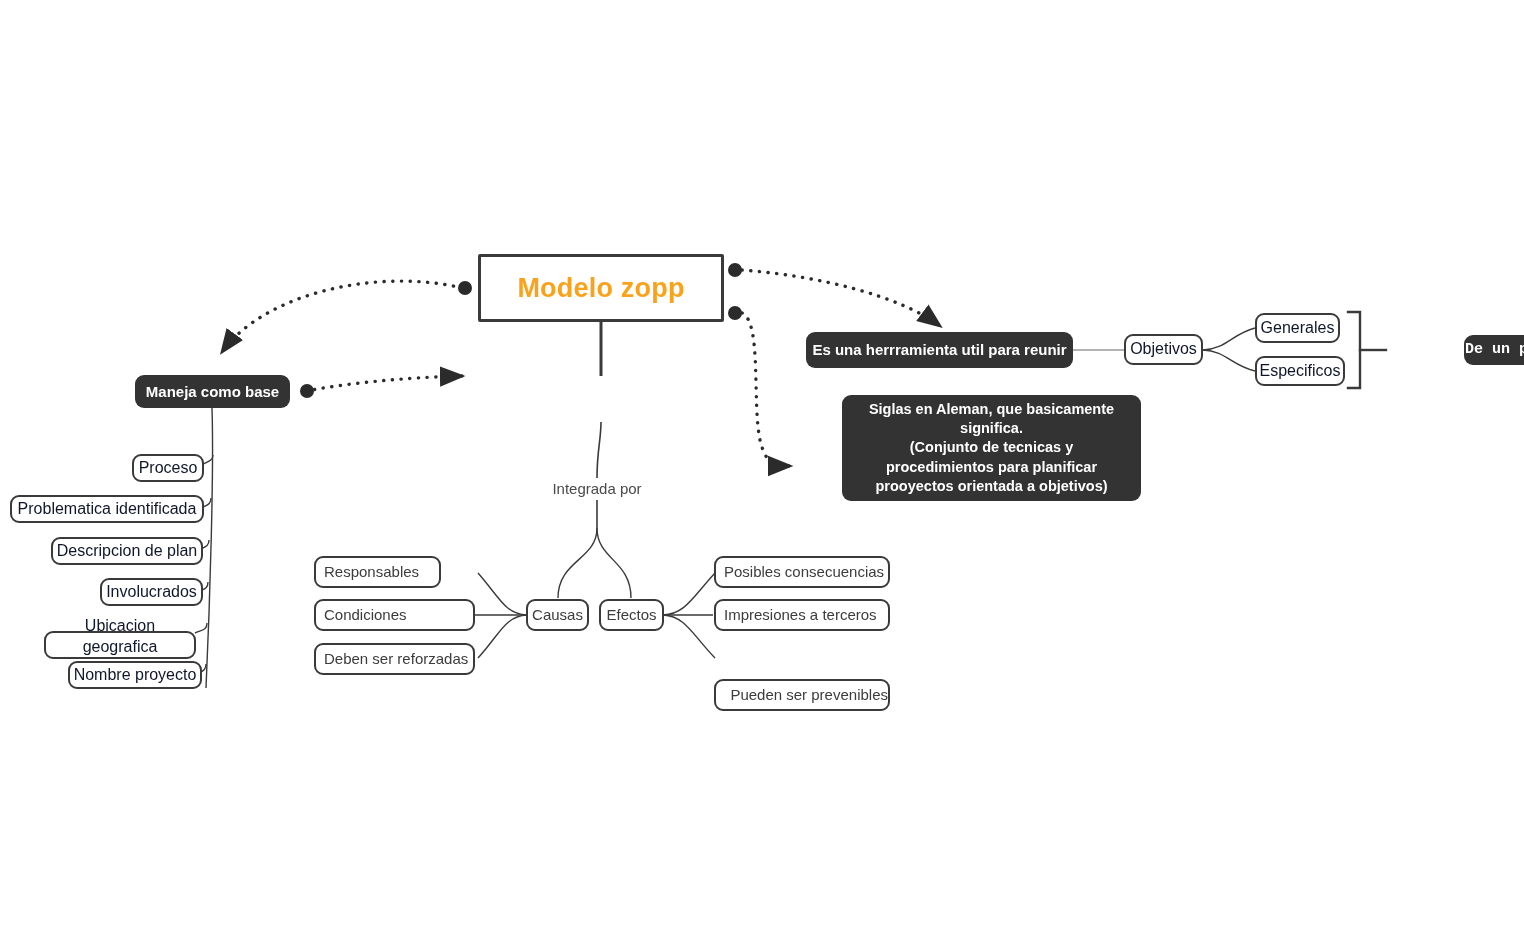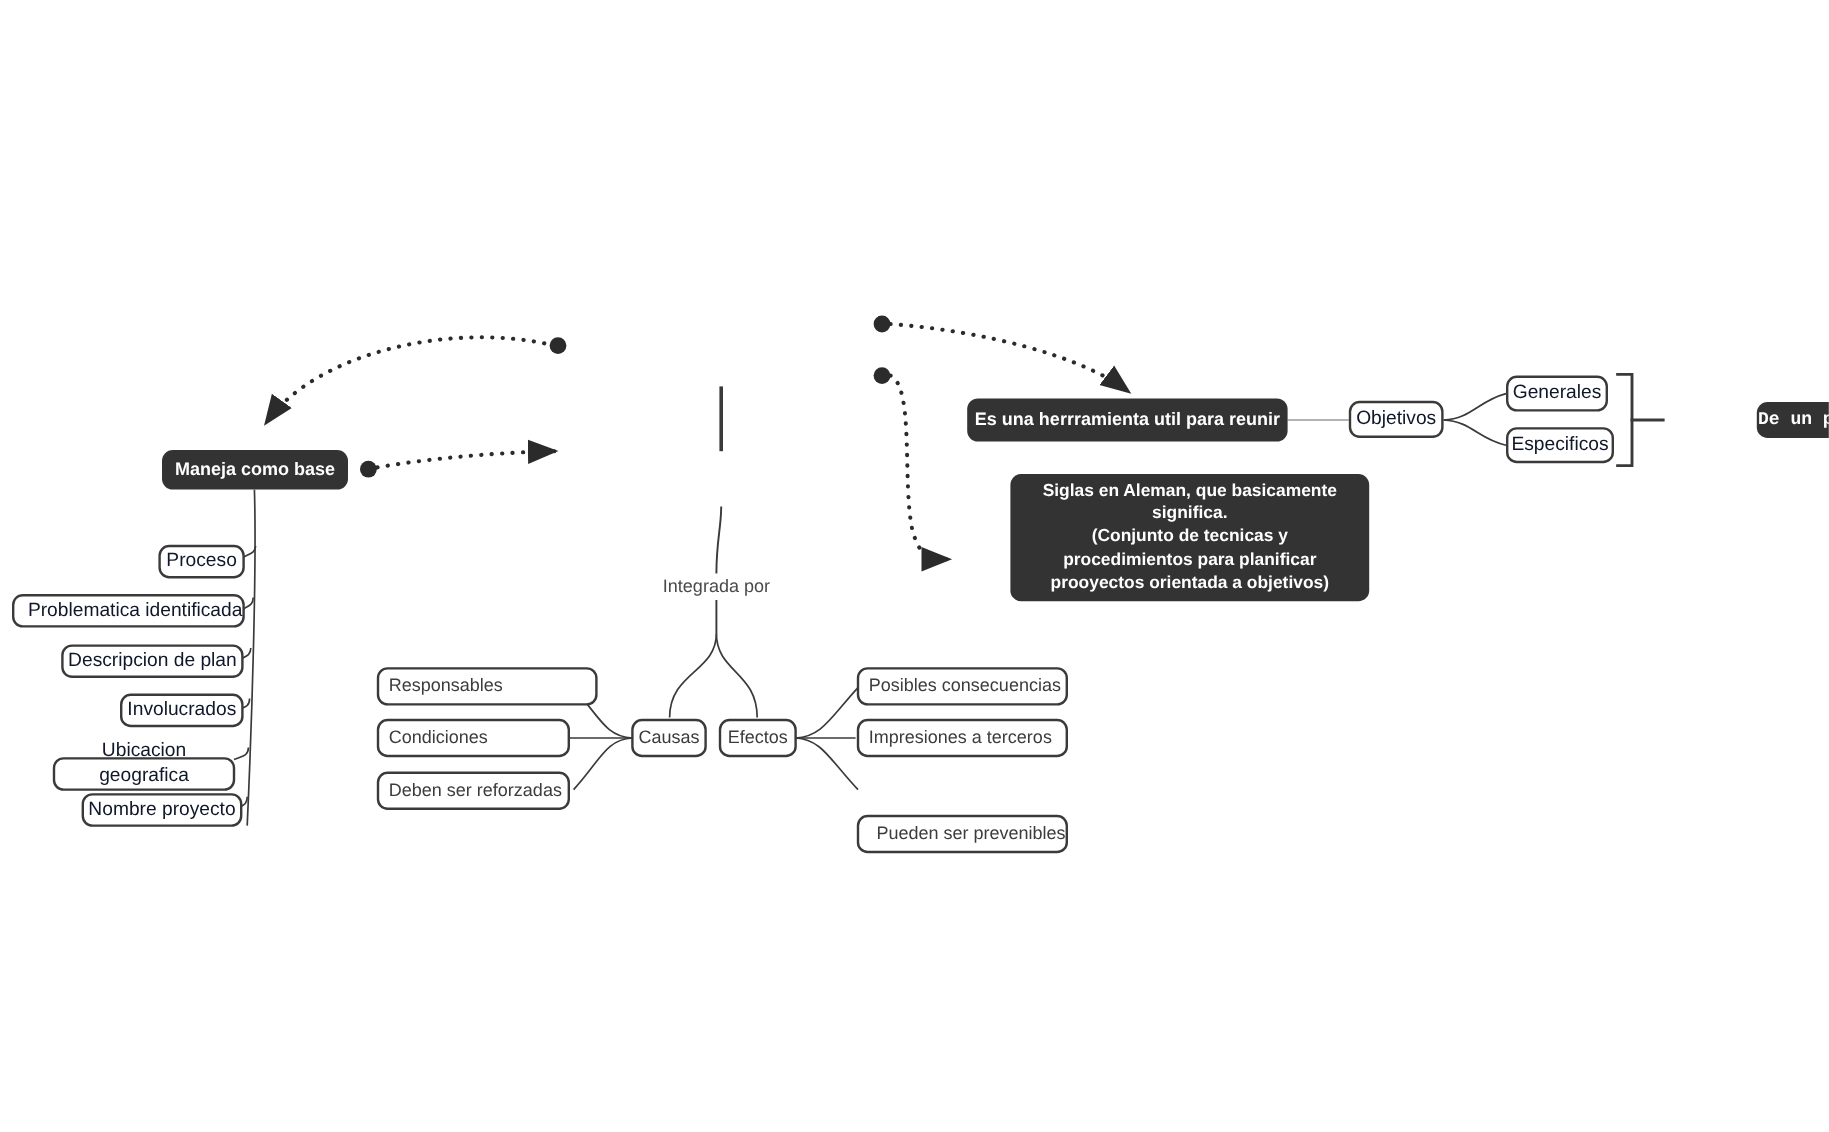--- a/index.html
+++ b/index.html
@@ -142,29 +142,32 @@
       <path d="M1203 350 C1226 349, 1232 334, 1255 328"></path>
       <path d="M1203 350 C1226 351, 1232 366, 1255 371"></path>
     </g>
 
     <g stroke="#3a3a3a" stroke-width="2.4" fill="none" stroke-linecap="square">
       <path d="M1348 312 L1360 312 L1360 388 L1348 388"></path>
       <path d="M1360 350 L1386 350"></path>
     </g>
   </svg>
 
+  <div class="node n-root" style="left:478px; top:254px; width:246px; height:68px;">
+    <span>Modelo zopp</span>
+  </div>
 
   <div class="node n-dark" style="left:135px; top:375px; width:155px; height:33px;">
     <span>Maneja como base</span>
   </div>
 
   <div class="node n-light" style="left:132px; top:454px; width:72px; height:28px;">
     <span>Proceso</span>
   </div>
-  <div class="node n-light" style="left:10px; top:495px; width:194px; height:28px;justify-content:flex-end;">
+  <div class="node n-light" style="left:10px; top:495px; width:194px; height:28px;">
     <span>Problematica identificada</span>
   </div>
   <div class="node n-light" style="left:51px; top:537px; width:152px; height:28px;">
     <span>Descripcion de plan</span>
   </div>
   <div class="node n-light" style="left:100px; top:578px; width:103px; height:28px;">
     <span>Involucrados</span>
   </div>
   <div class="node n-light" style="left:44px; top:631px; width:152px; height:28px;align-items:flex-end;">
     <span>Ubicacion geografica</span>
@@ -178,21 +181,21 @@
     <span>Integrada por</span>
   </div>
 
   <div class="node n-small" style="left:526px; top:599px; width:63px; height:32px;">
     <span>Causas</span>
   </div>
   <div class="node n-small" style="left:599px; top:599px; width:65px; height:32px;">
     <span>Efectos</span>
   </div>
 
-  <div class="node n-small" style="left:314px; top:556px; width:184px; height:32px; justify-content:flex-start; padding-left:8px;">
+  <div class="node n-small" style="left:314px; top:556px; width:127px; height:32px; justify-content:flex-start; padding-left:8px;">
     <span>Responsables</span>
   </div>
   <div class="node n-small" style="left:314px; top:599px; width:161px; height:32px; justify-content:flex-start; padding-left:8px;">
     <span>Condiciones</span>
   </div>
   <div class="node n-small" style="left:314px; top:643px; width:161px; height:32px; justify-content:flex-start; padding-left:8px;">
     <span>Deben ser reforzadas</span>
   </div>
 
   <div class="node n-small" style="left:714px; top:556px; width:176px; height:32px; justify-content:flex-start; padding-left:8px;">

